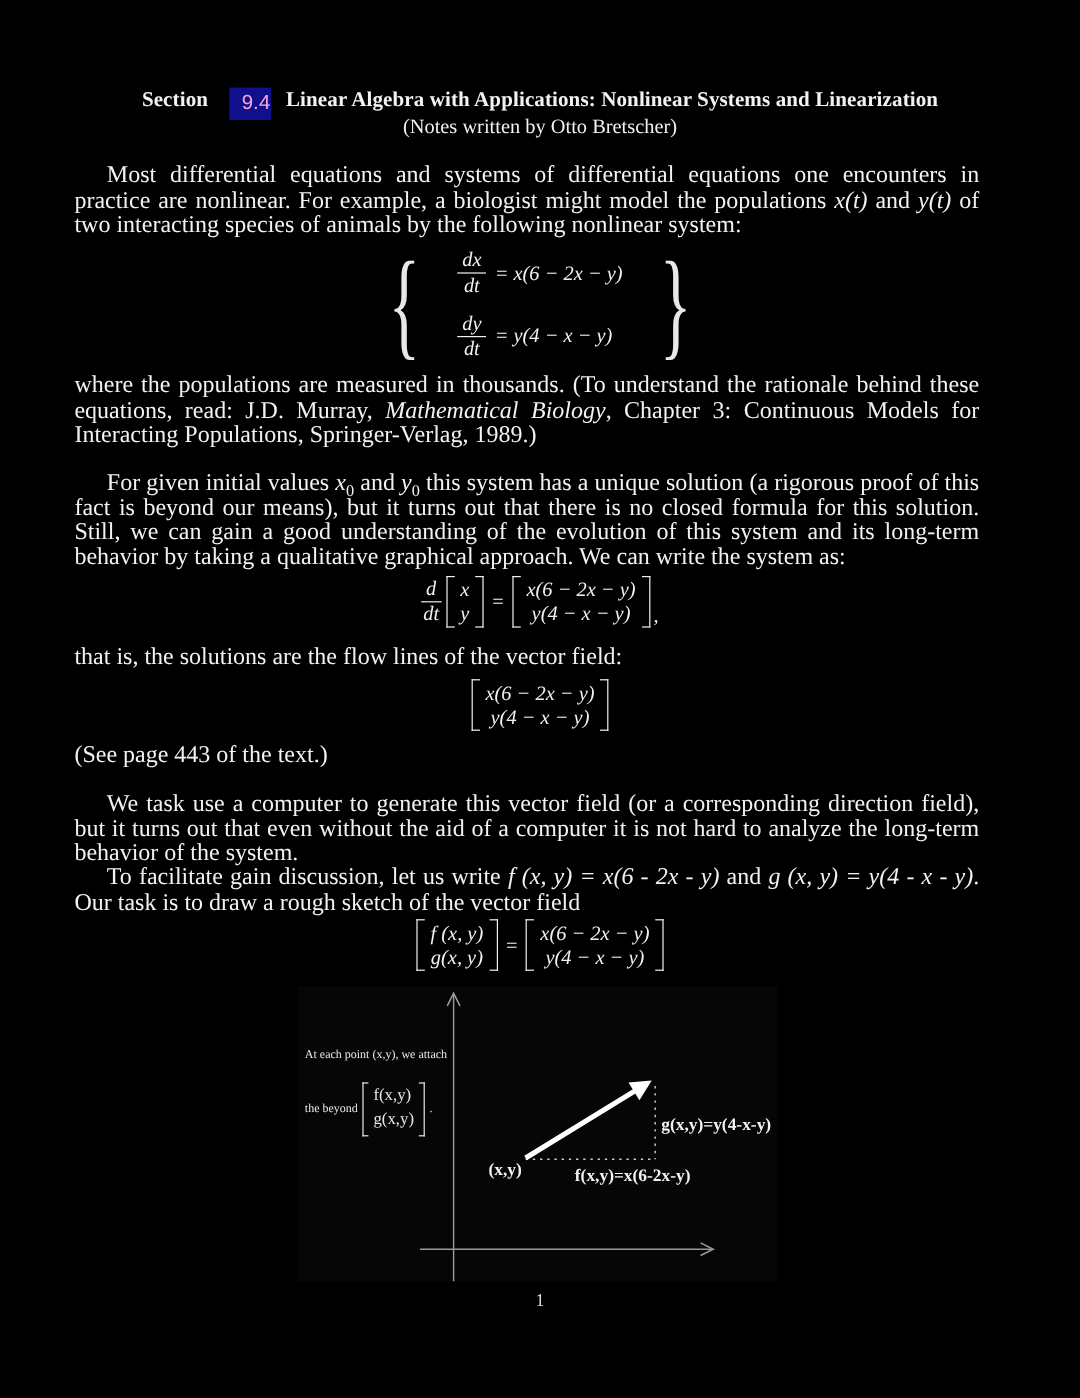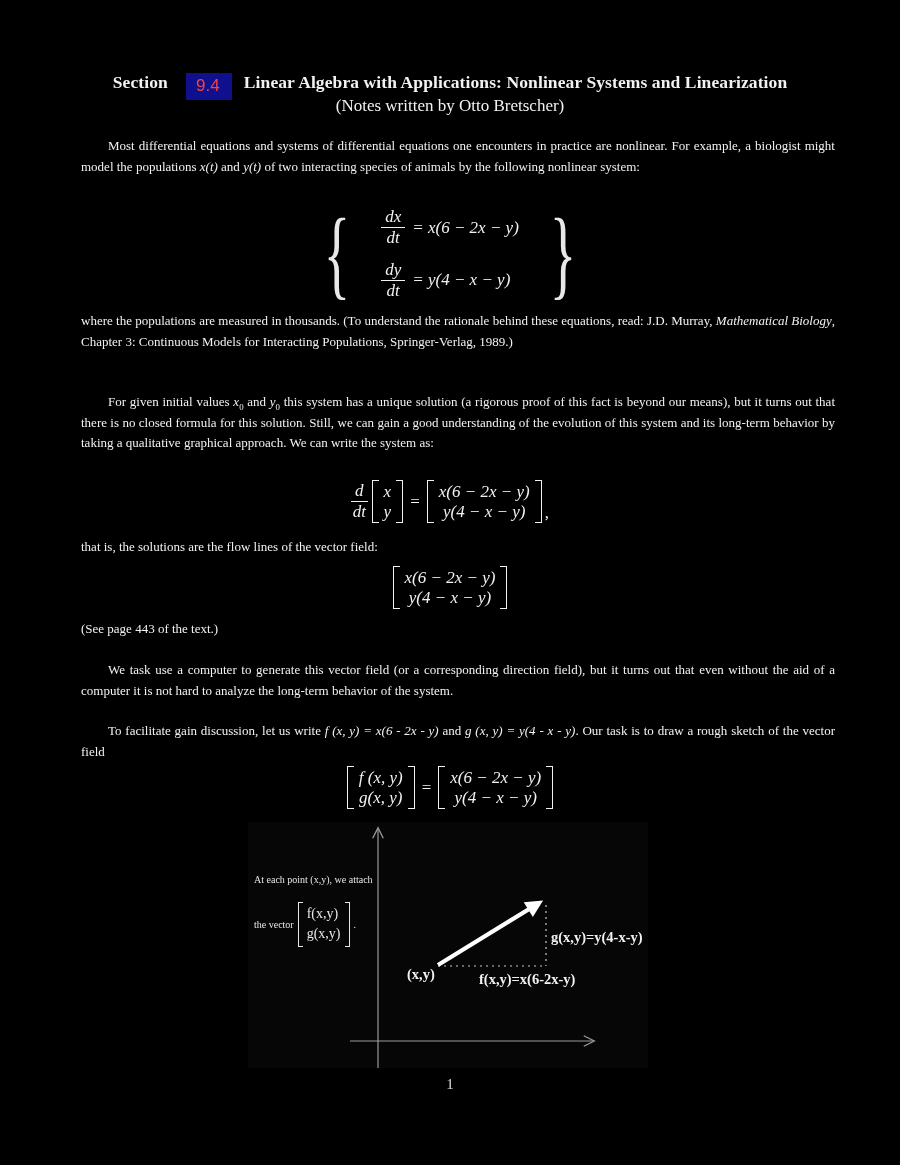--- a/index.html
+++ b/index.html
@@ -6,26 +6,26 @@
   body{
     width:900px;height:1165px;position:relative;
     background:#000;color:#f2f2f2;
     font-family:"Liberation Serif",serif;
     overflow:hidden;
   }
   .abs{position:absolute;}
   .center-line{left:0;width:900px;text-align:center;}
   .title{top:72px;font-weight:bold;font-size:17.5px;letter-spacing:.1px;}
   .title .hl{
-    display:inline-block;background:#10108e;color:#ef4444;
+    display:inline-block;background:#10108e;color:#f9a8d4;
     font-family:"Liberation Sans",sans-serif;font-weight:400;font-size:17px;
-    padding:3px 12px 4px 10px;margin:0 12px 0 18px;vertical-align:-3px;
+    padding:3px 1px 4px 10px;margin:0 12px 0 18px;vertical-align:-3px;
   }
   .subtitle{top:96px;font-size:17px;}
-  .para{left:81px;width:754px;font-size:13px;line-height:20.6px;text-align:justify;}
+  .para{left:62px;width:754px;font-size:20px;line-height:20.6px;text-align:justify;}
   .indent{text-indent:27px;}
   .it{font-style:italic;}
   sub{font-size:68%;line-height:0;}
   
   .eqwrap{left:0;width:900px;display:flex;justify-content:center;align-items:center;font-size:17px;}
   .mathit{font-style:italic;}
   .frac{display:inline-flex;flex-direction:column;align-items:center;font-style:italic;line-height:1.08;}
   .frac .num{border-bottom:1.4px solid #f2f2f2;padding:0 4px 1px 4px;}
   .frac .den{padding-top:1px;}
   .sysrows{display:flex;flex-direction:column;gap:13px;margin:0 20px;}
@@ -166,21 +166,21 @@
     <line x1="190" y1="144" x2="298" y2="144" stroke="#c8c8c8" stroke-width="1.2" stroke-dasharray="2,4"></line>
     <line x1="298" y1="83" x2="298" y2="144" stroke="#c8c8c8" stroke-width="1.2" stroke-dasharray="2,4"></line>
     <line x1="190" y1="143" x2="291" y2="81" stroke="#fff" stroke-width="4.2" marker-end="url(#ah-thick)"></line>
     <text x="159" y="157" class="dlabel">(x,y)</text>
     <text x="231" y="162" class="dlabel">f(x,y)=x(6-2x-y)</text>
     <text x="303" y="120" class="dlabel">g(x,y)=y(4-x-y)</text>
   </svg>
   <div class="annot">
     <span class="l1">At each point (x,y), we attach</span>
     <span class="l2">
-        <span>the vector</span>
+        <span>the beyond</span>
         <span class="smat">
           <span class="bl"></span>
           <span class="col">
             <span>f(x,y)</span>
             <span>g(x,y)</span>
           </span>
           <span class="br"></span>
         </span>
         <span>.</span>
       </span>

